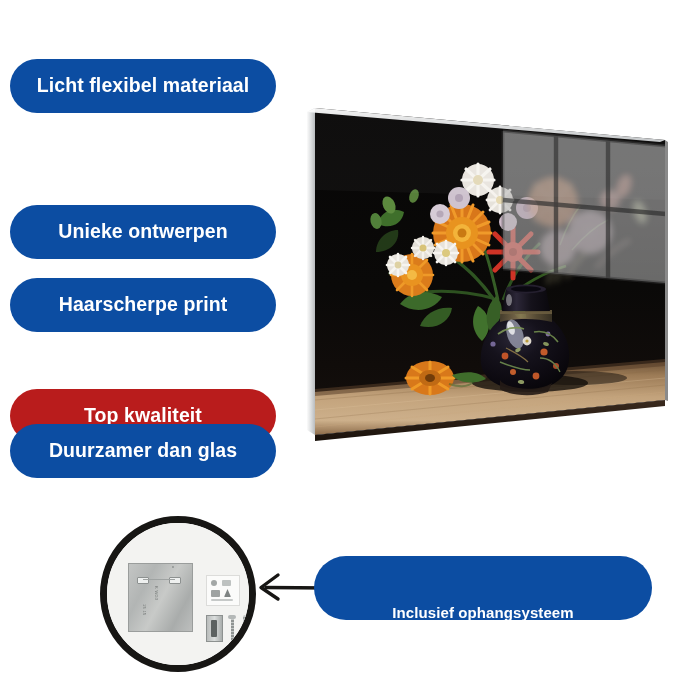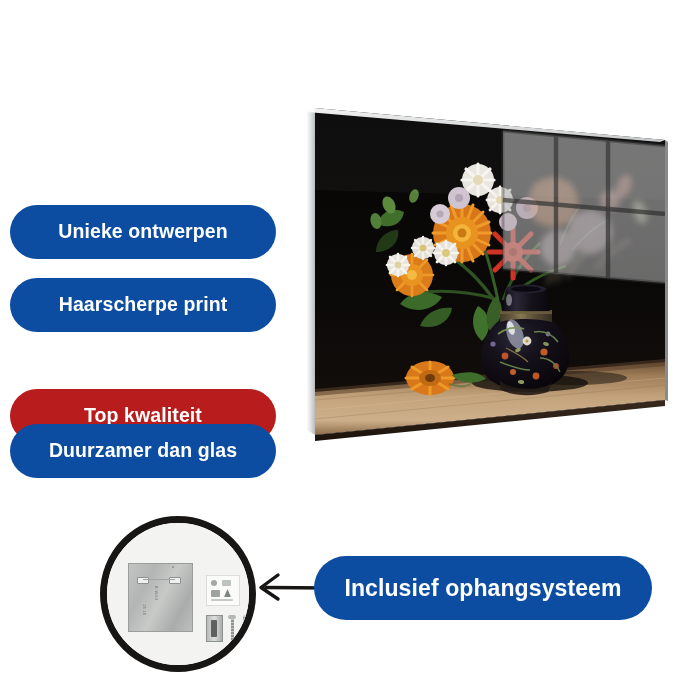--- a/index.html
+++ b/index.html
@@ -50,21 +50,22 @@
   #badge-2 { top: 205px; }
   #badge-3 { top: 278px; }
   #badge-4 { top: 351px; }
   #badge-5 { top: 424px; align-items: center; }
 
   #badge-hanging {
     left: 314px;
     top: 556px;
     width: 338px;
     height: 64px;
-    font-size: 23px;
+    font-size: 15px;
+    align-items: flex-end;
   }
 
   
   #callout-circle {
     position: absolute;
     left: 100px;
     top: 516px;
     width: 156px;
     height: 156px;
     border-radius: 50%;
@@ -581,20 +582,23 @@
 
         <polygon points="307,112 315,108 665,140 660,142" fill="url(#edgeTop)" opacity="0.95"></polygon>
 
         <polygon points="315,435 665,400 665,406 315,441" fill="url(#edgeBot)"></polygon>
 
         <polygon points="665,140 668,142 668,401 665,400" fill="#6d6d6d" opacity="0.8"></polygon>
       </g>
     </svg>
   </div>
 
+  <div class="badge badge-left" id="badge-0" style="background: rgb(12, 77, 162); color: rgb(255, 255, 255);">
+    <span>Licht flexibel materiaal</span>
+  </div>
   <div class="badge badge-left" id="badge-3" style="background: rgb(12, 77, 162); color: rgb(255, 255, 255);">
     <span>Haarscherpe print</span>
   </div>
   <div class="badge badge-left" id="badge-2" style="background: rgb(12, 77, 162); color: rgb(255, 255, 255);">
     <span>Unieke ontwerpen</span>
   </div>
   <div class="badge badge-left" id="badge-4" style="background: #b91c1c; color: rgb(255, 255, 255); margin-top: 38px;">
     <span>Top kwaliteit</span>
   </div>
   <div class="badge badge-left" id="badge-5" style="background: rgb(12, 77, 162); color: rgb(255, 255, 255);">

